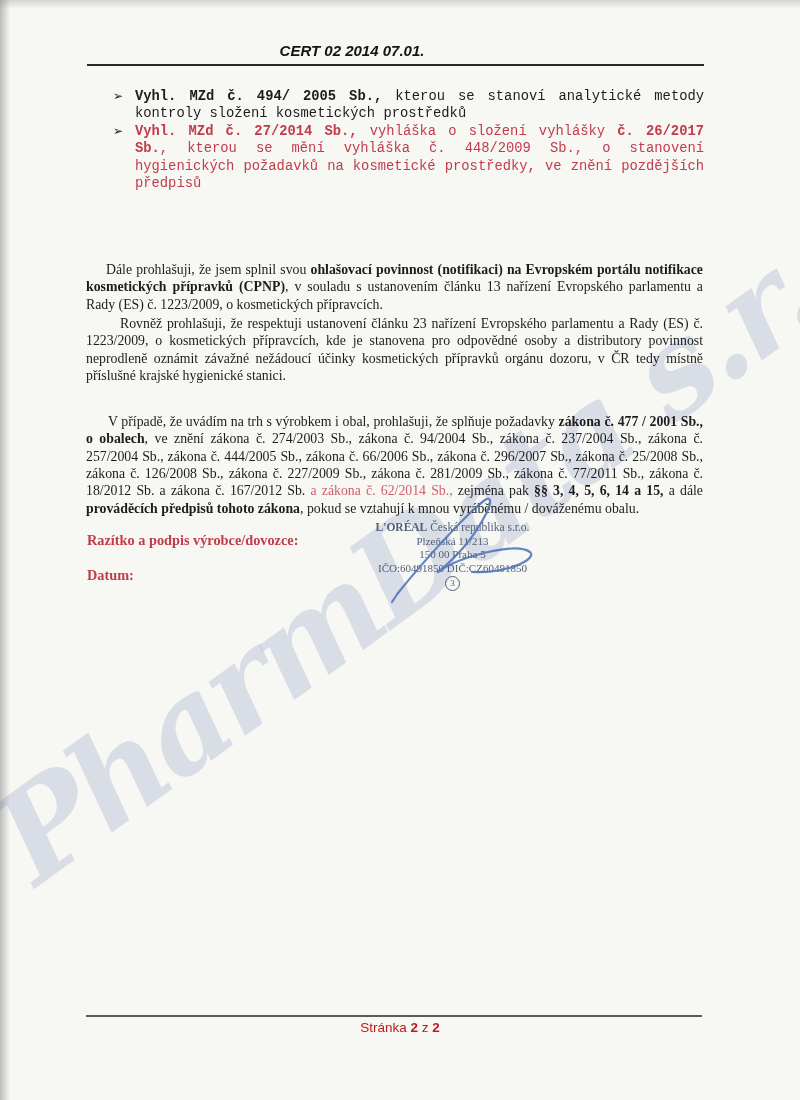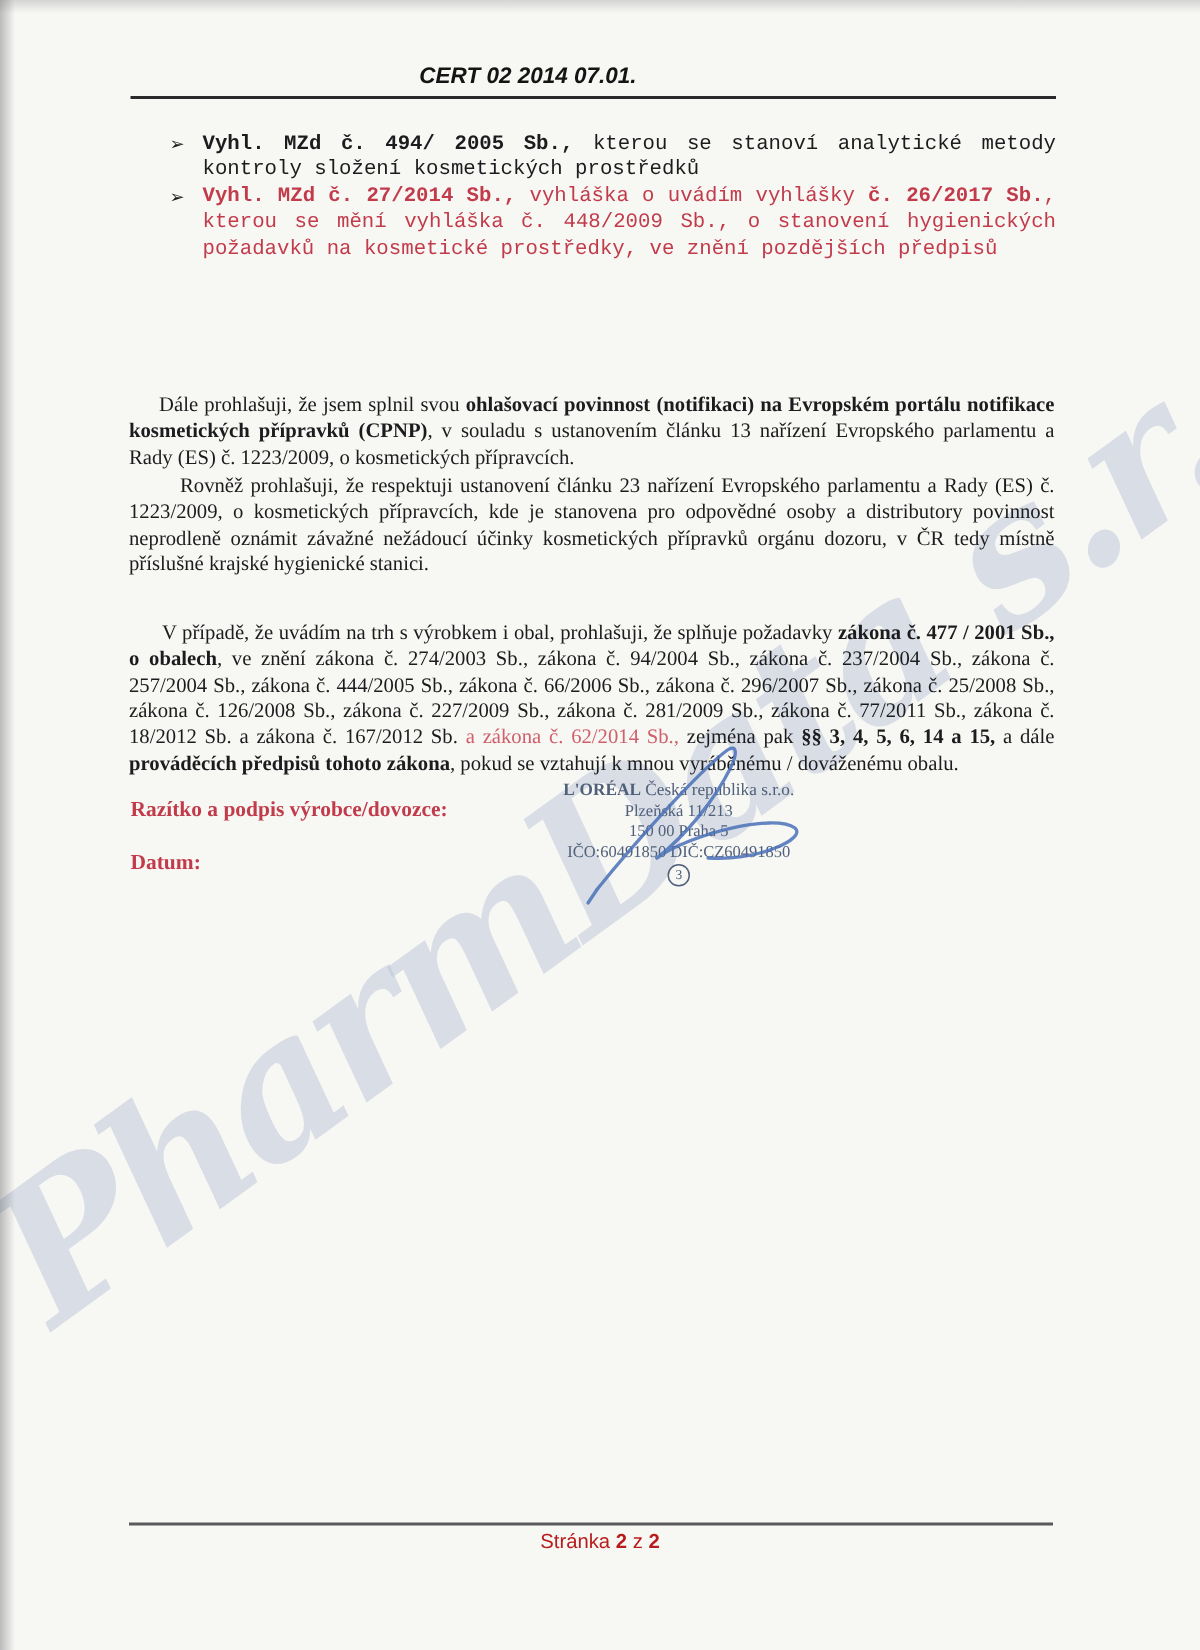--- a/index.html
+++ b/index.html
@@ -81,21 +81,21 @@
   <div class="header-code">CERT 02 2014 07.01.</div>
   <div class="header-rule"></div>
 
   <div class="bullets body-text">
     <div class="bullet-item">
       <span class="bullet-marker">➢</span>
       <span class="bullet-body"><b>Vyhl. MZd č. 494/ 2005 Sb.,</b><span> kterou se stanoví analytické metody kontroly složení kosmetických prostředků</span></span>
     </div>
     <div class="bullet-item red">
       <span class="bullet-marker" style="color:#1c1c1e">➢</span>
-      <span class="bullet-body"><b>Vyhl. MZd č. 27/2014 Sb.,</b><span> vyhláška o uvádím vyhlášky </span><b>č. 26/2017 Sb.</b><span>, kterou se mění vyhláška č. 448/2009 Sb., o stanovení hygienických požadavků na kosmetické prostředky, ve znění pozdějších předpisů</span></span>
+      <span class="bullet-body"><b>Vyhl. MZd č. 27/2014 Sb.,</b><span> vyhláška o složení vyhlášky </span><b>č. 26/2017 Sb.</b><span>, kterou se mění vyhláška č. 448/2009 Sb., o stanovení hygienických požadavků na kosmetické prostředky, ve znění pozdějších předpisů</span></span>
     </div>
   </div>
 
   <p class="para p1 body-text"><span>Dále prohlašuji, že jsem splnil svou </span><b>ohlašovací povinnost (notifikaci) na Evropském portálu notifikace kosmetických přípravků (CPNP)</b><span>, v souladu s ustanovením článku 13 nařízení Evropského parlamentu a Rady (ES) č. 1223/2009, o kosmetických přípravcích.</span></p>
 
   <p class="para p2 body-text"><span>Rovněž prohlašuji, že respektuji ustanovení článku 23 nařízení Evropského parlamentu a Rady (ES) č. 1223/2009, o kosmetických přípravcích, kde je stanovena pro odpovědné osoby a distributory povinnost neprodleně oznámit závažné nežádoucí účinky kosmetických přípravků orgánu dozoru, v ČR tedy místně příslušné krajské hygienické stanici.</span></p>
 
   <p class="para p3 body-text"><span>V případě, že uvádím na trh s výrobkem i obal, prohlašuji, že splňuje požadavky </span><b>zákona č. 477 / 2001 Sb., o obalech</b><span>, ve znění zákona č. 274/2003 Sb., zákona č. 94/2004 Sb., zákona č. 237/2004 Sb., zákona č. 257/2004 Sb., zákona č. 444/2005 Sb., zákona č. 66/2006 Sb., zákona č. 296/2007 Sb., zákona č. 25/2008 Sb., zákona č. 126/2008 Sb., zákona č. 227/2009 Sb., zákona č. 281/2009 Sb., zákona č. 77/2011 Sb., zákona č. 18/2012 Sb. a zákona č. 167/2012 Sb. </span><span class="red-light">a zákona č. 62/2014 Sb.,</span><span> zejména pak </span><b>§§ 3, 4, 5, 6, 14 a 15,</b><span> a dále </span><b>prováděcích předpisů tohoto zákona</b><span>, pokud se vztahují k mnou vyráběnému / dováženému obalu.</span></p>
 
   <div class="field-label label-stamp">Razítko a podpis výrobce/dovozce:</div>

